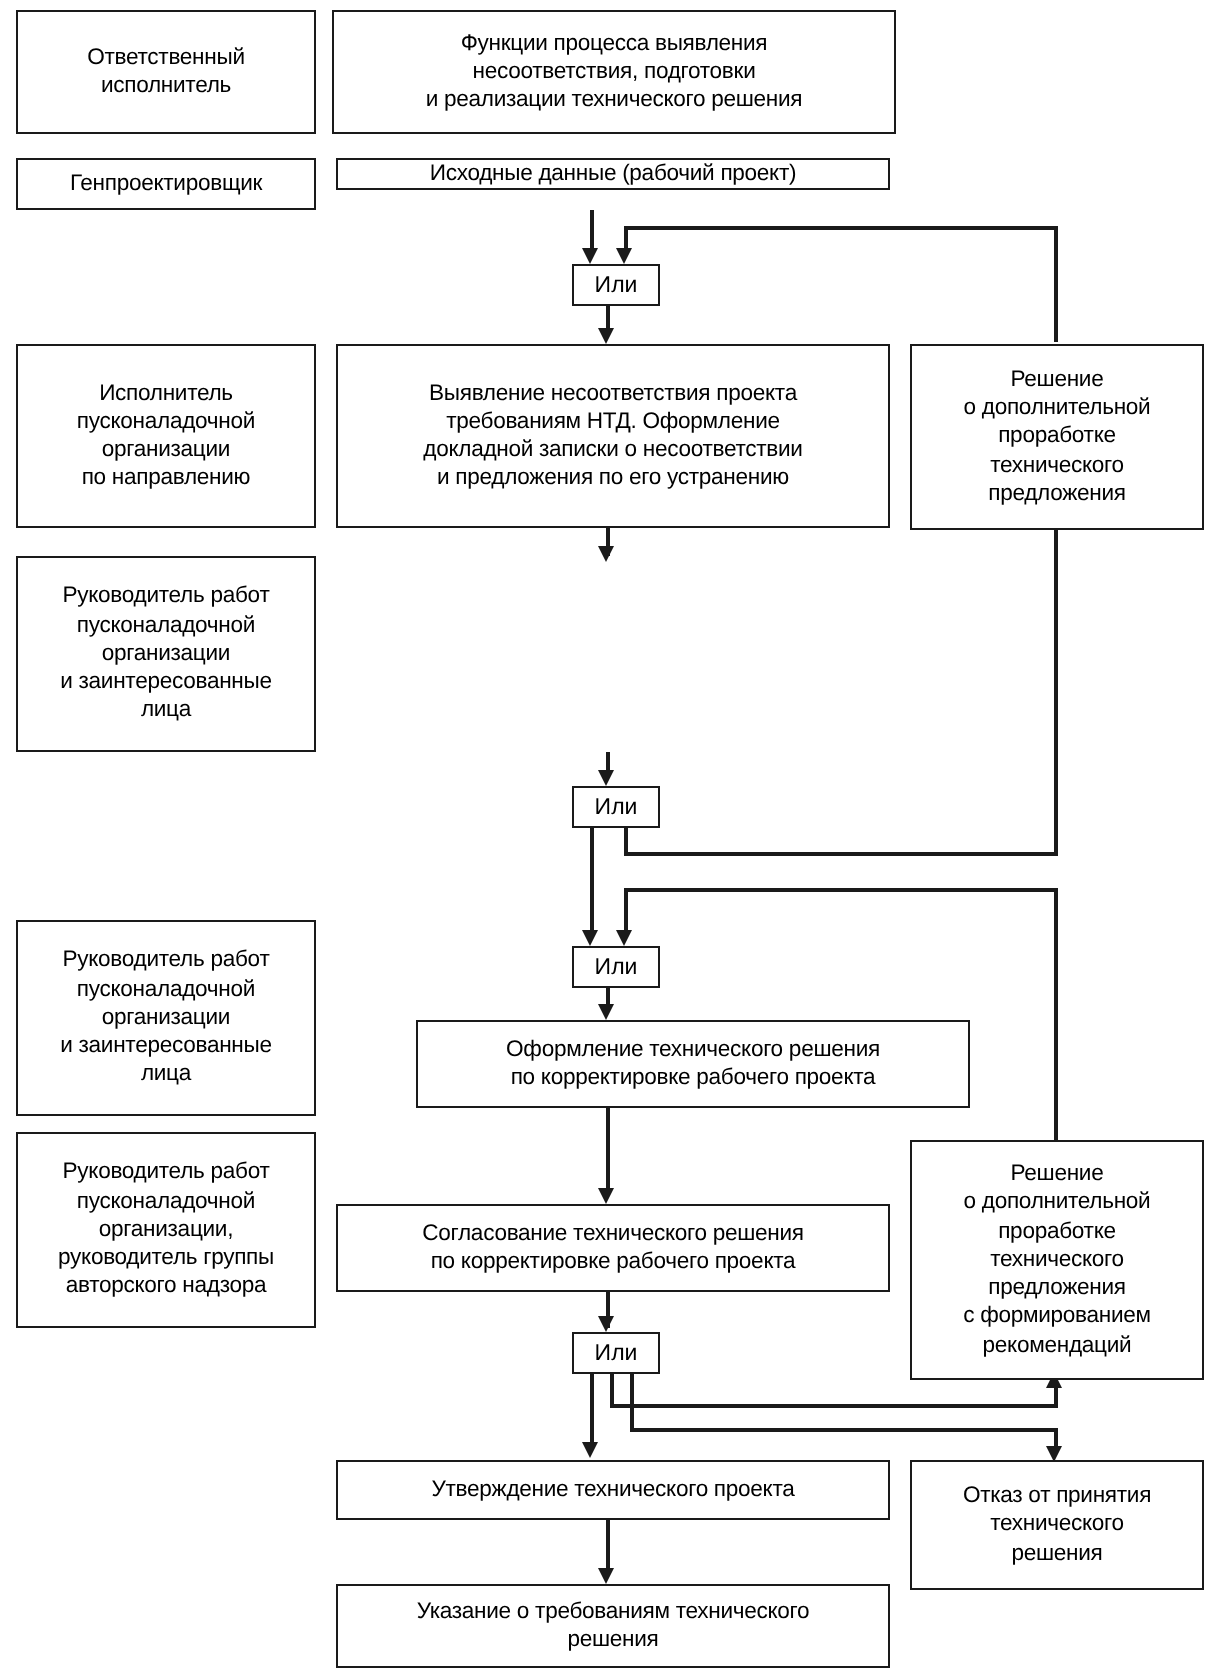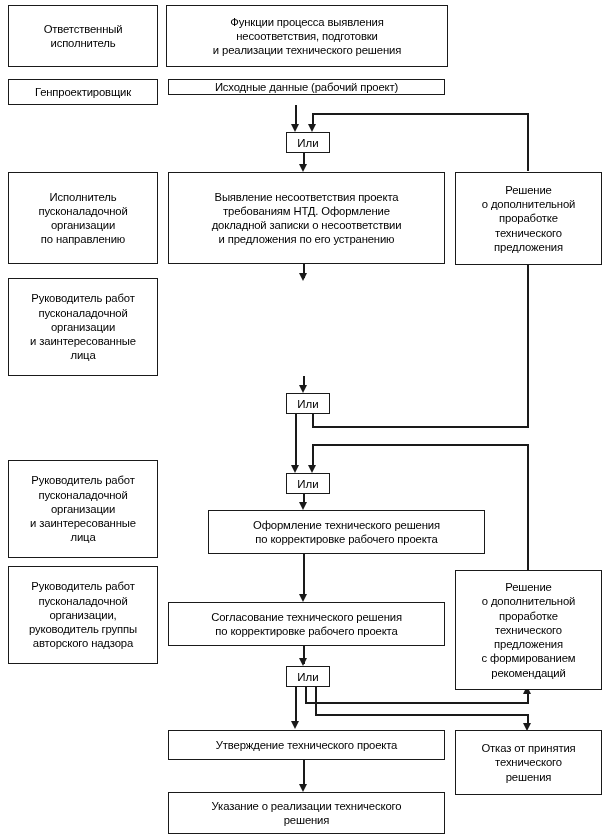--- a/index.html
+++ b/index.html
@@ -208,16 +208,16 @@
 
   <div class="box" style="left:168px; top:730px; width:277px; height:30px;">Утверждение технического проекта</div>
 
   <div class="box" style="left:455px; top:730px; width:147px; height:65px;">Отказ от принятия
 технического
 решения</div>
 
   <div class="vline" style="left:303px; top:760px; height:28px;"></div>
   <div class="arrow down" style="left:299px; top:784px;"></div>
 
-  <div class="box" style="left:168px; top:792px; width:277px; height:42px;">Указание о реализации технического
+  <div class="box" style="left:168px; top:792px; width:277px; height:42px;">Указание о требованиям технического
 решения</div>
 
 </div>
 
 </body></html>

